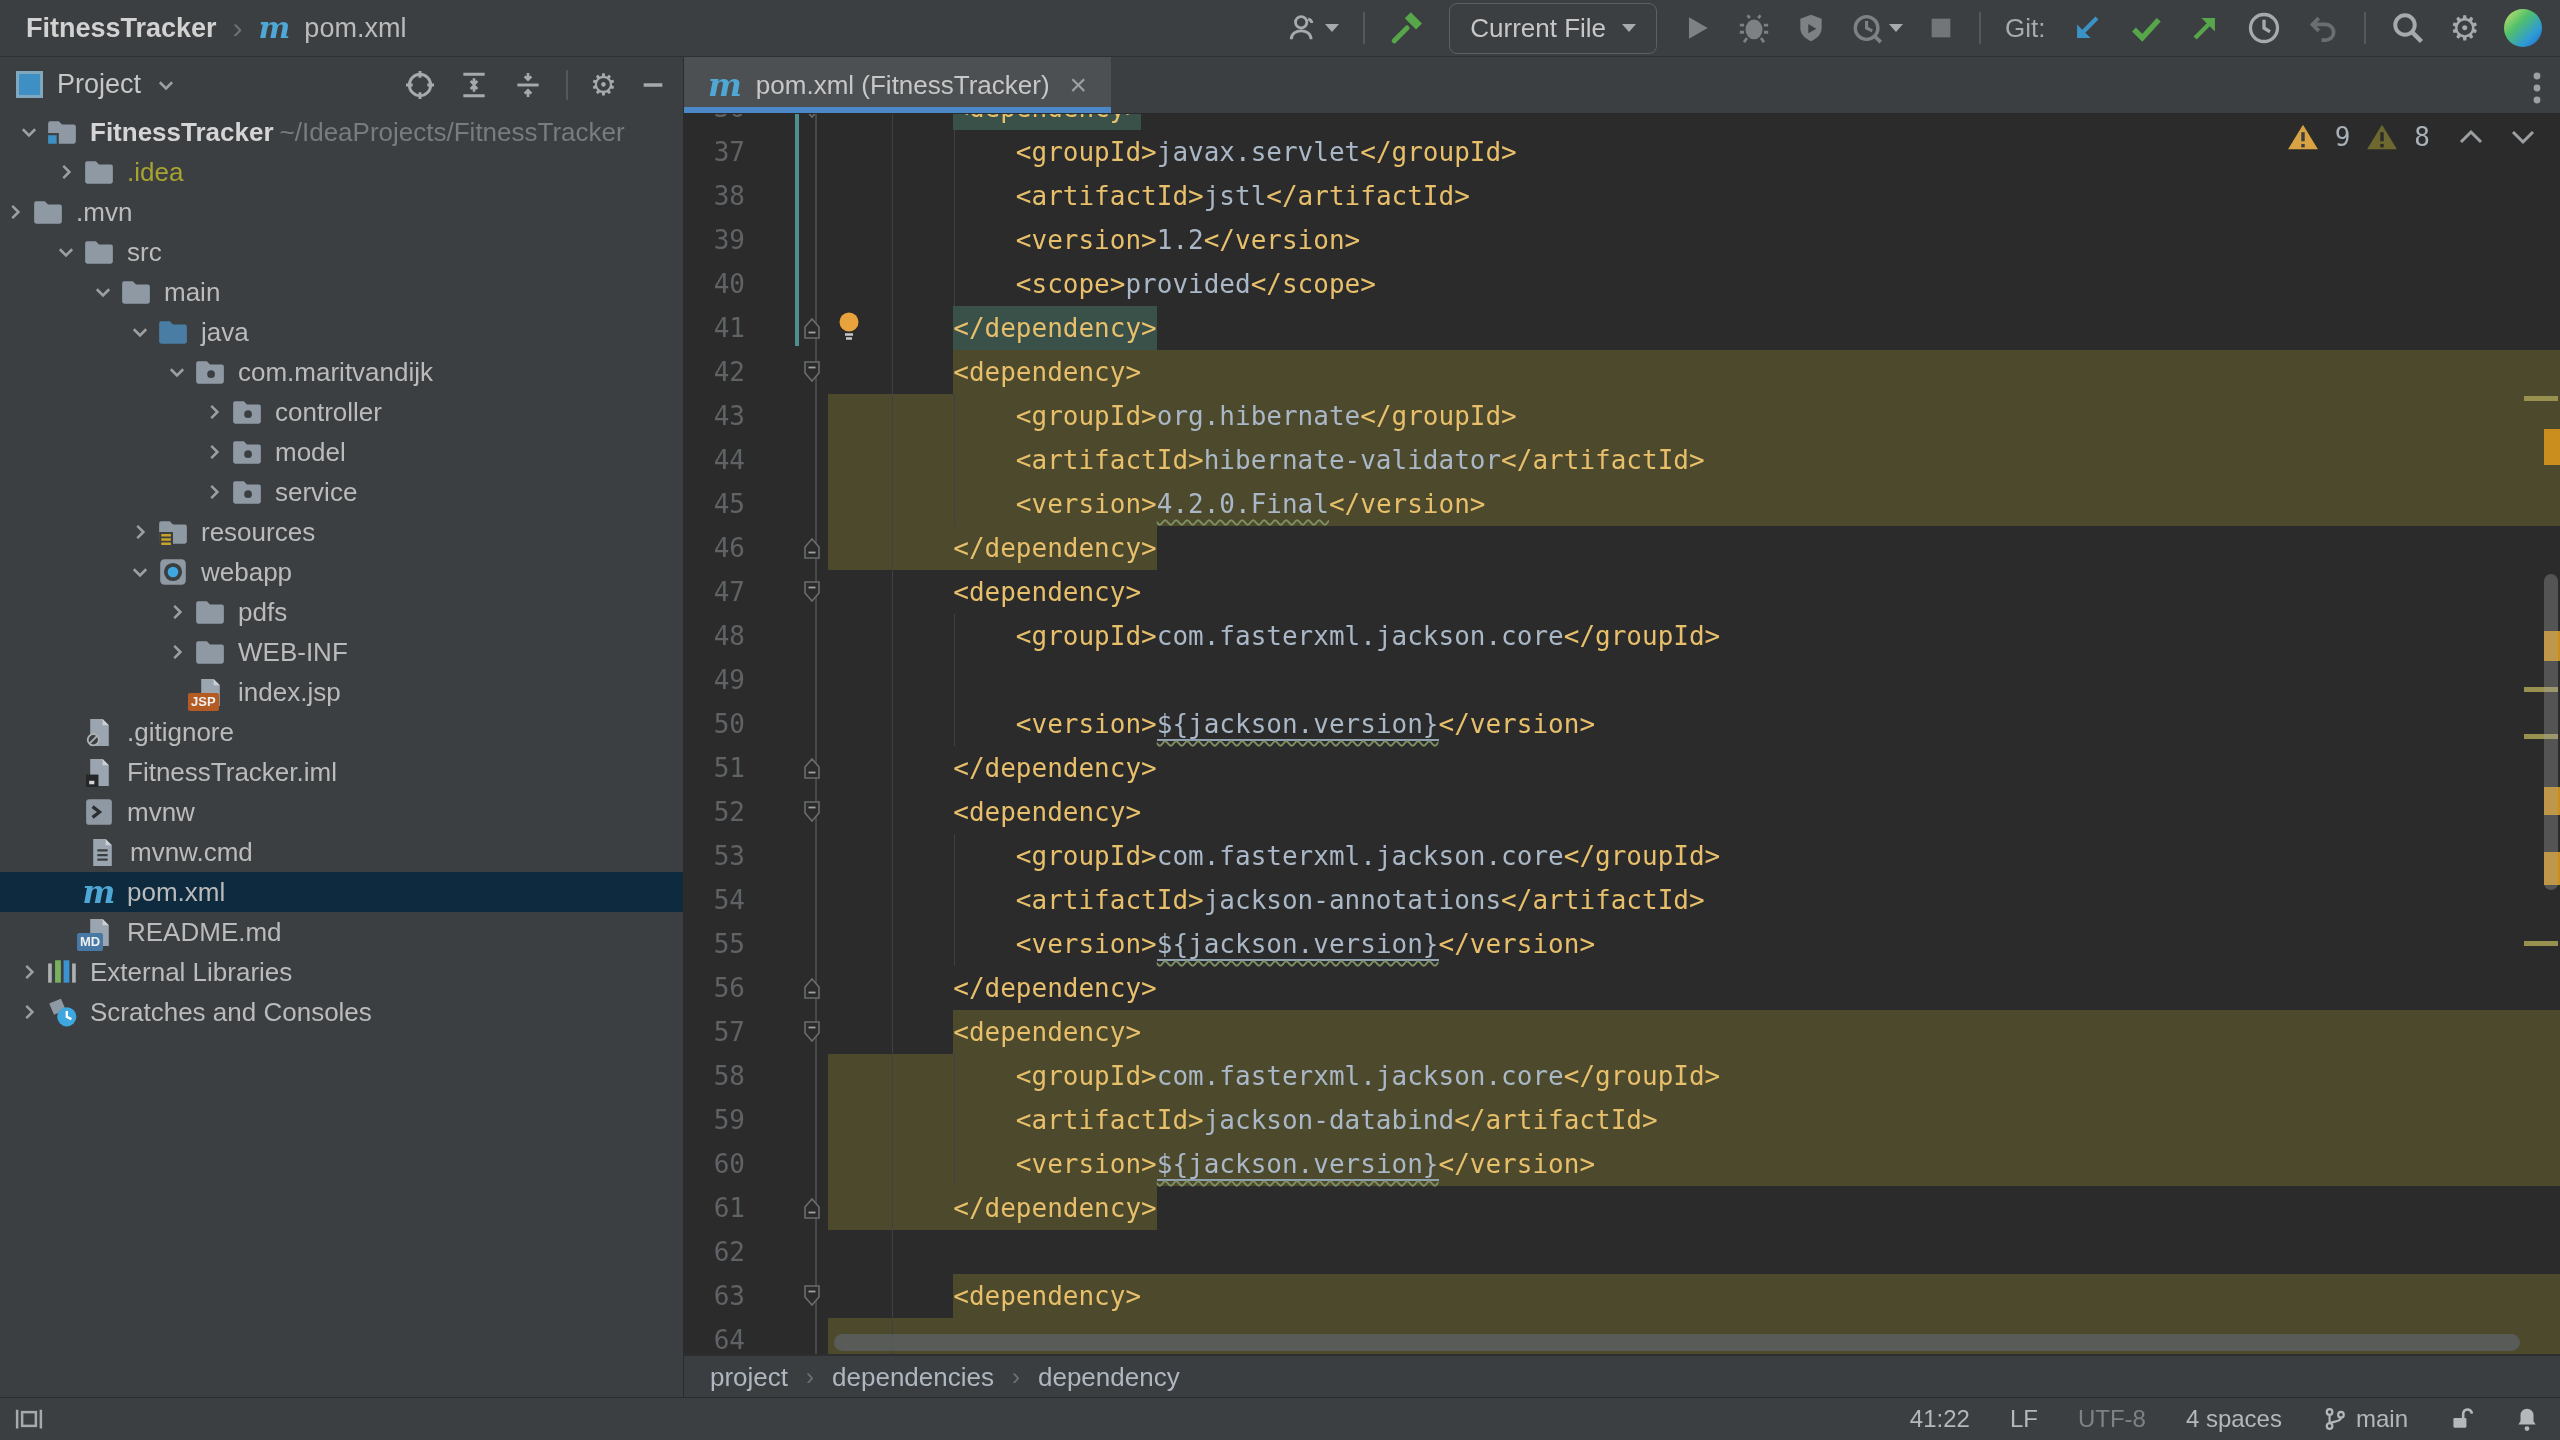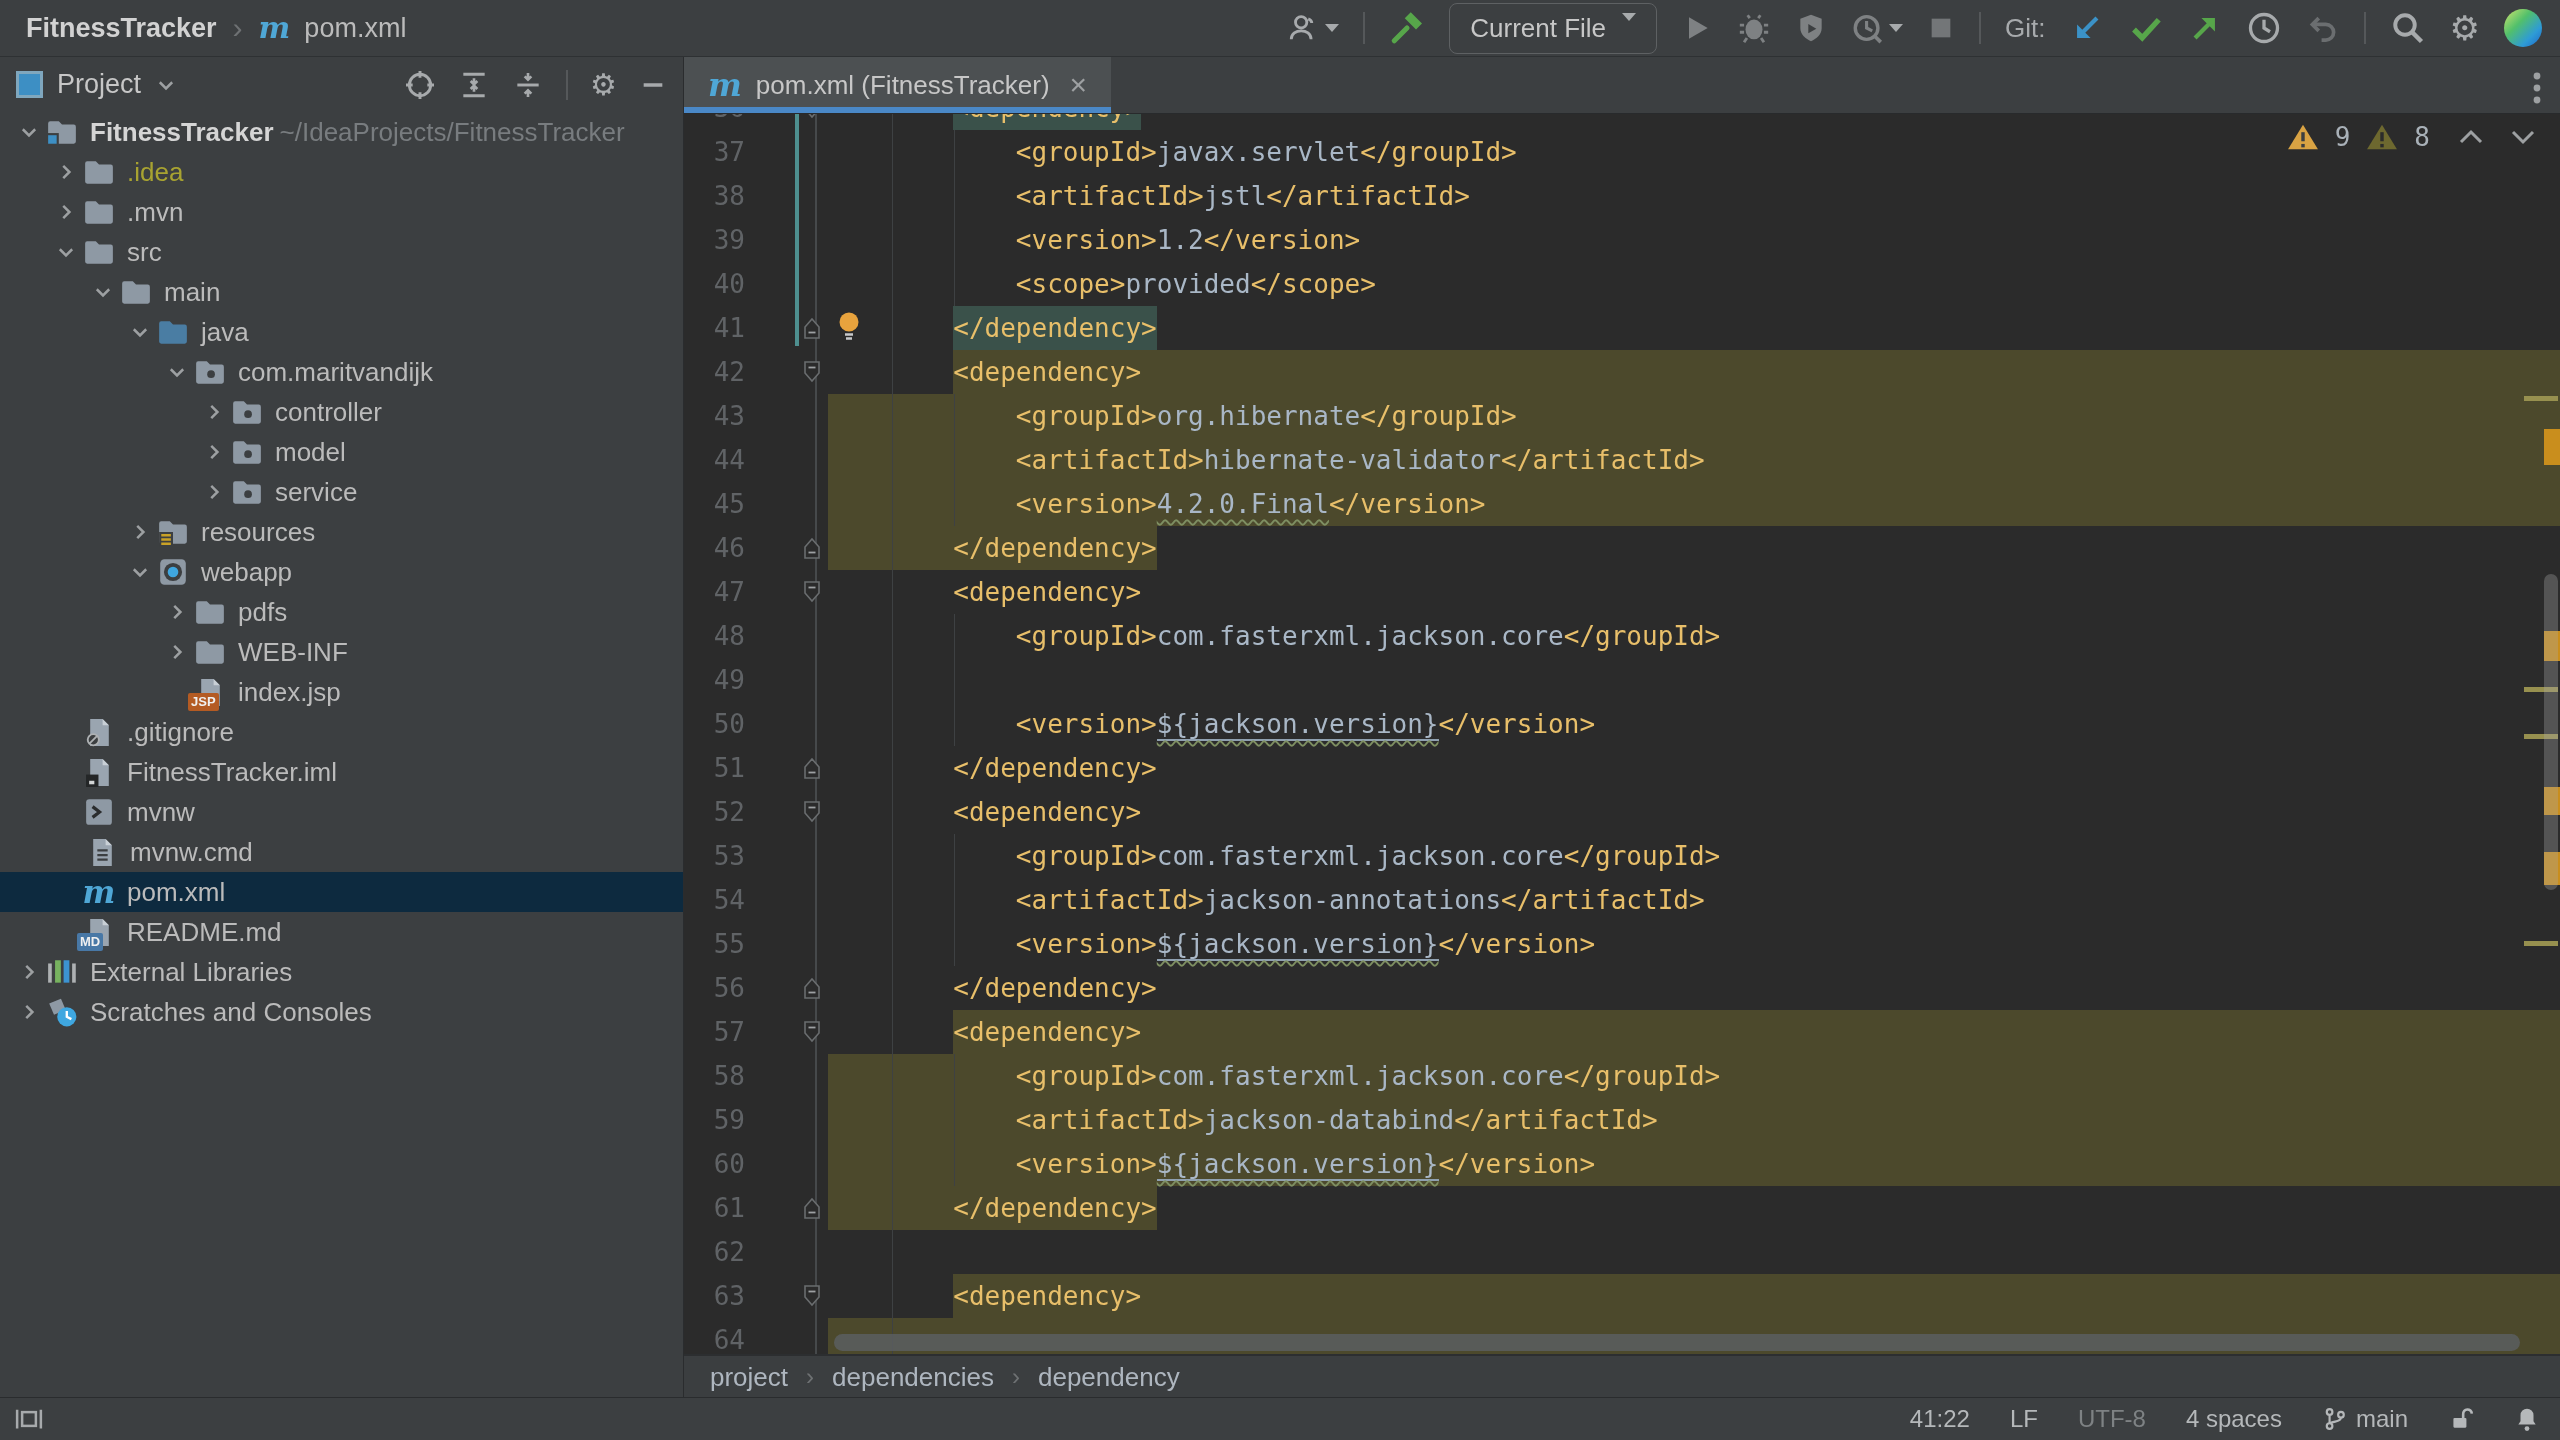--- a/index.html
+++ b/index.html
@@ -12,21 +12,21 @@
           border-bottom:1px solid #2E3133;display:flex;align-items:center;z-index:30;}
   .tb-left{display:flex;align-items:center;gap:14px;padding-left:26px;}
   .proj-name{font-size:27px;font-weight:bold;color:#D2D2D2;}
   .crumb-sep{color:#6E7173;font-size:30px;margin:0 2px;}
   .mv{font-family:"DejaVu Serif",serif;font-style:italic;font-weight:bold;color:#4FA7D6;font-size:30px;line-height:1;}
   .tb-file{font-size:27px;color:#BBBBBB;}
   .tb-right{margin-left:auto;display:flex;align-items:center;gap:24px;padding-right:18px;}
   .tb-div{width:2px;height:32px;background:#55585A;}
   .tb-btn{display:flex;align-items:center;gap:4px;cursor:default;}
   .dd-arrow{width:0;height:0;border-left:7px solid transparent;border-right:7px solid transparent;border-top:8px solid #A7AAAC;}
-  .run-config{display:flex;gap:16px;border:1px solid #5E6163;border-radius:8px;
+  .run-config{display:flex;align-items:center;gap:16px;border:1px solid #5E6163;border-radius:8px;
               padding:9px 20px;font-size:26px;color:#C7C7C7;}
   .gitlabel{font-size:26px;color:#A7AAAC;}
   .avatar{width:38px;height:38px;border-radius:50%;
           background:linear-gradient(135deg,#D3E66E 0%,#52C06B 38%,#2E9BD6 72%,#1E66C8 100%);}
   
   .panel{position:absolute;left:0;top:57px;width:683px;bottom:42px;background:#3C3F41;
          border-right:1px solid #2A2C2E;overflow:hidden;z-index:20;}
   .panel-head{height:55px;display:flex;align-items:center;padding:0 16px;gap:14px;}
   .panel-title{font-size:27px;color:#C7C7C7;}
   .ph-right{margin-left:auto;display:flex;align-items:center;gap:22px;}
@@ -251,21 +251,21 @@
             <path d="M6 3.5l4.5 4.5L6 12.5" fill="none" stroke="#9DA0A2" stroke-width="1.8"></path>
           </svg>
         </span>
         <span class="ticon">
           <svg viewBox="0 0 30 28" width="32" height="30">
             <path d="M2 6a2 2 0 0 1 2-2h8l3 3h11a2 2 0 0 1 2 2v14a2 2 0 0 1-2 2H4a2 2 0 0 1-2-2z" fill="#8E99A4"></path>
           </svg>
         </span>
         <span class="tlabel excl">.idea</span>
       </div>
-      <div class="trow" style="padding-left: 51px;">
+      <div class="trow" style="">
         <span class="chev">
           <svg width="22" height="22" viewBox="0 0 16 16">
             <path d="M6 3.5l4.5 4.5L6 12.5" fill="none" stroke="#9DA0A2" stroke-width="1.8"></path>
           </svg>
         </span>
         <span class="ticon">
           <svg viewBox="0 0 30 28" width="32" height="30">
             <path d="M2 6a2 2 0 0 1 2-2h8l3 3h11a2 2 0 0 1 2 2v14a2 2 0 0 1-2 2H4a2 2 0 0 1-2-2z" fill="#8E99A4"></path>
           </svg>
         </span>

